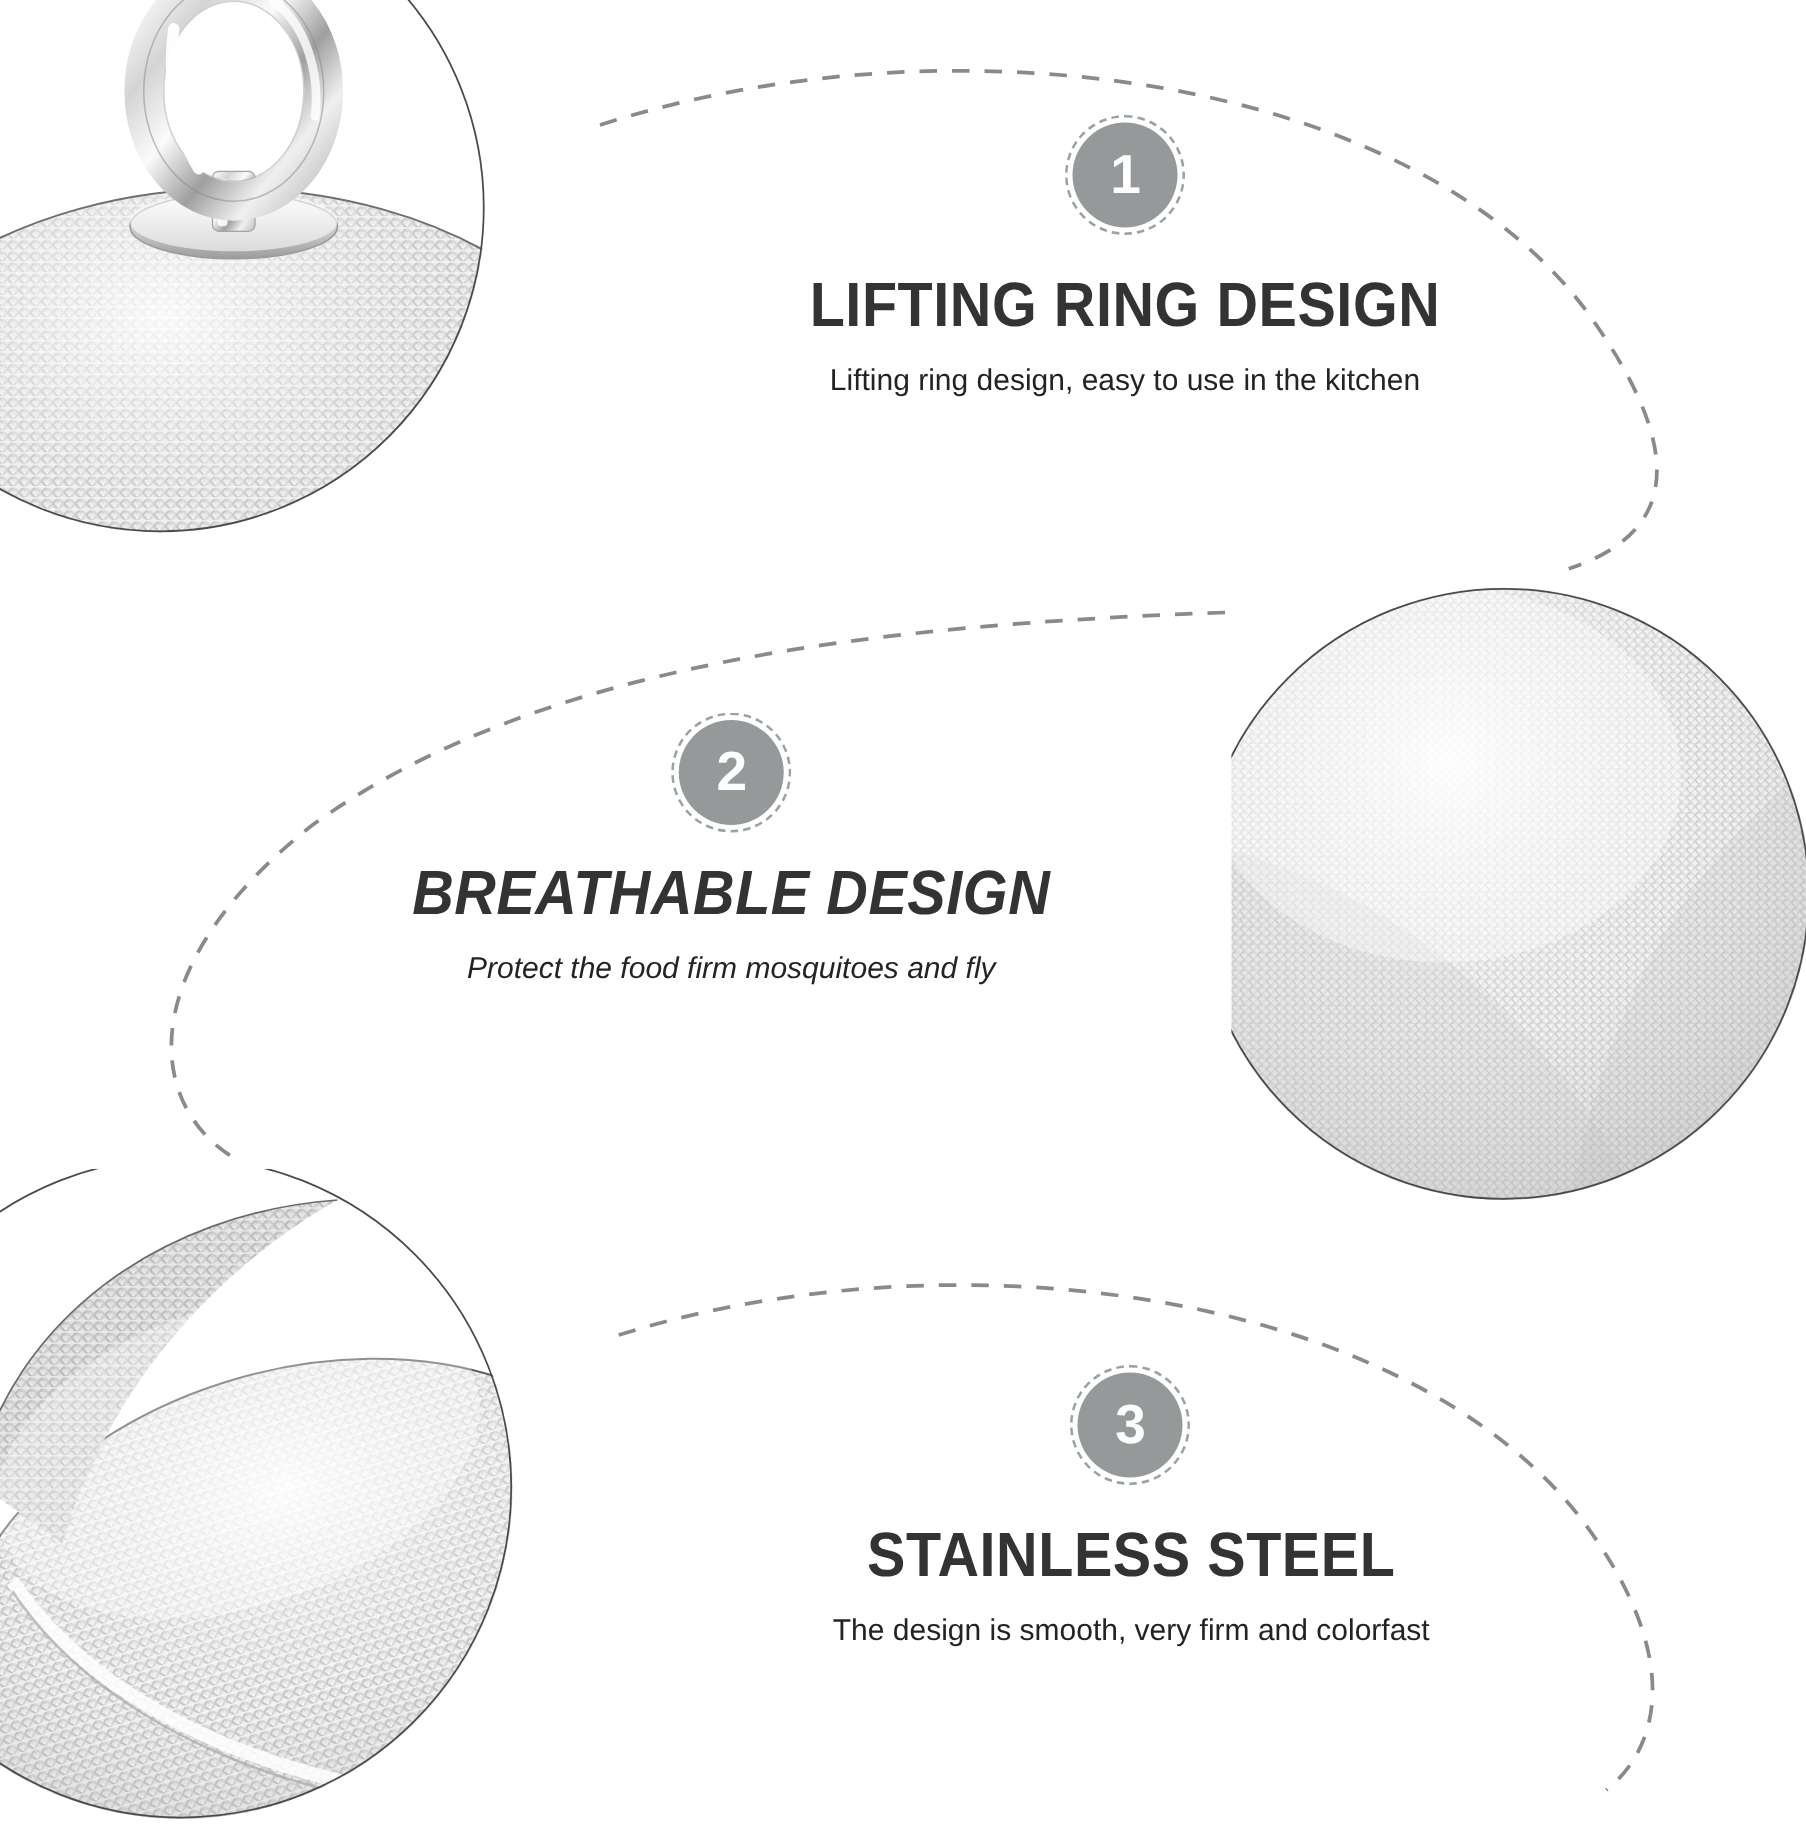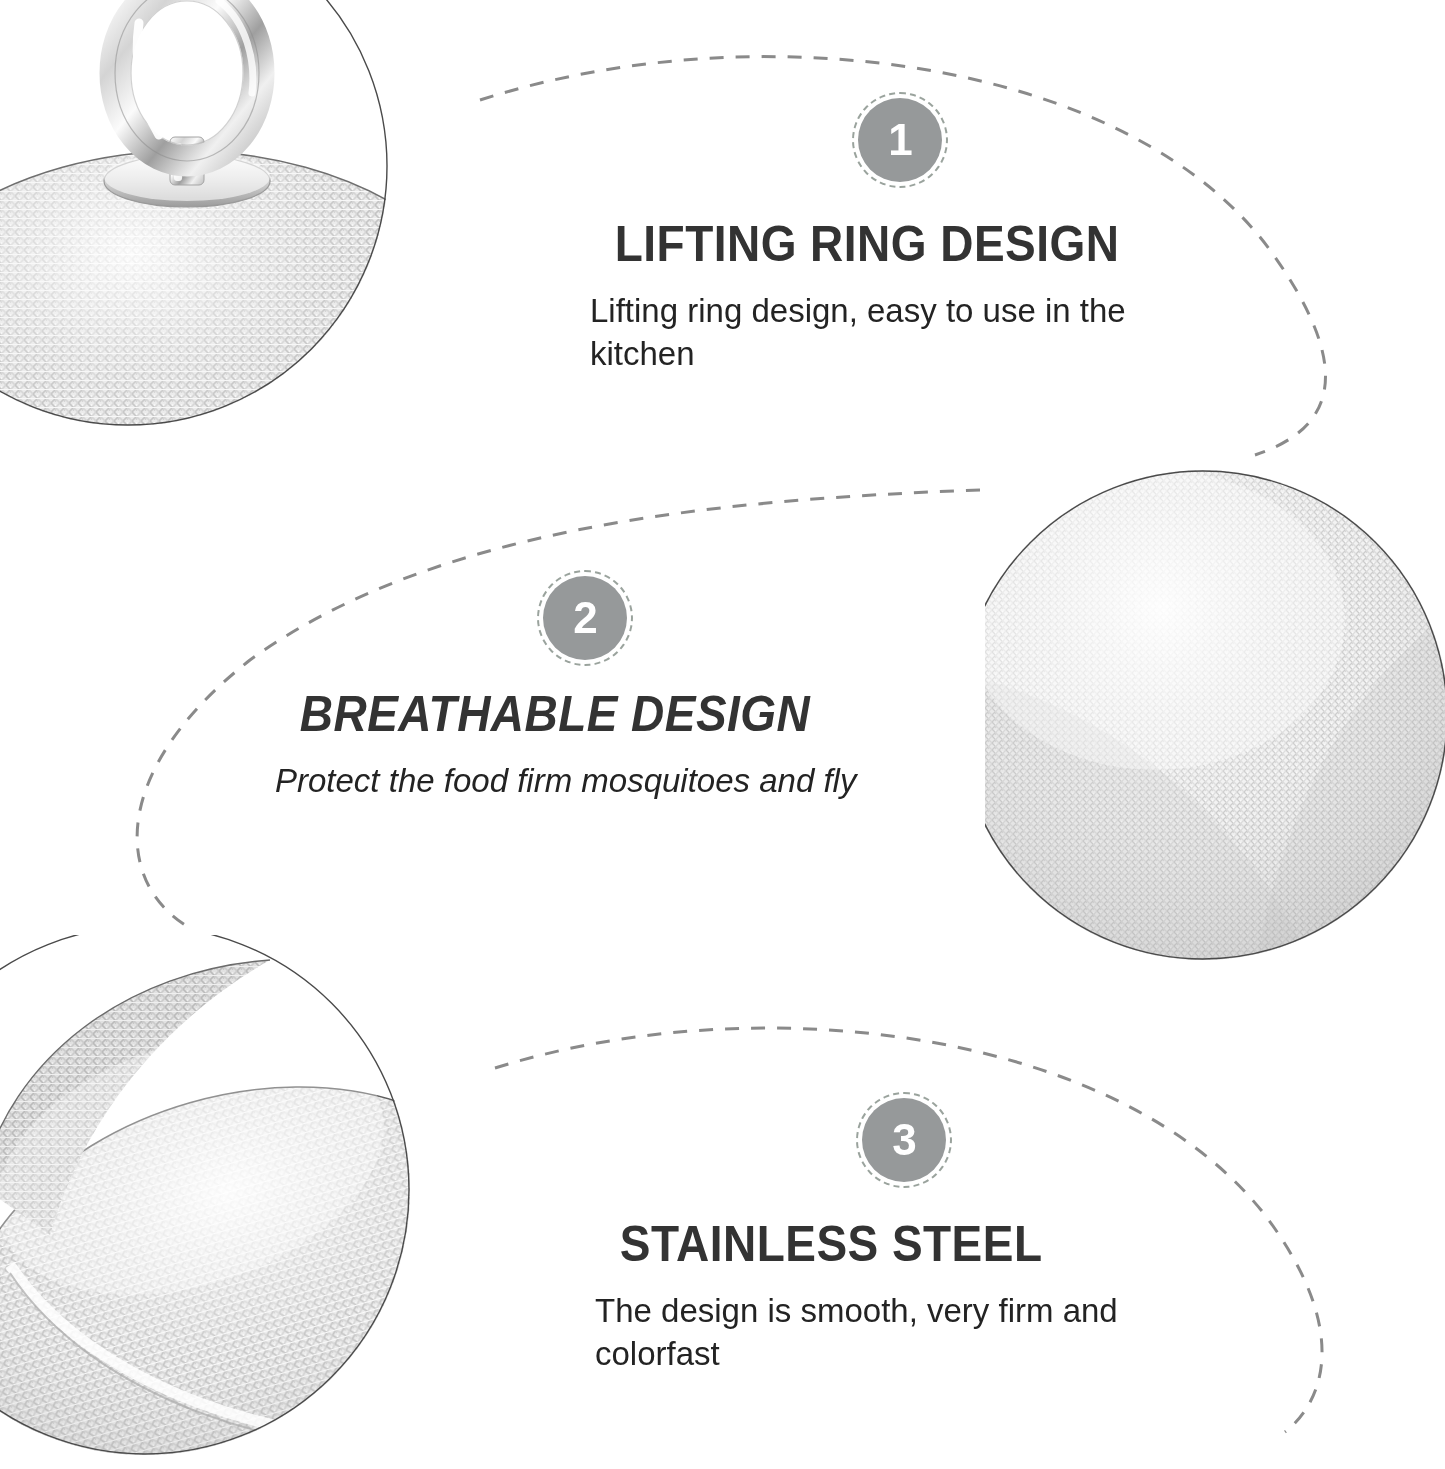--- a/index.html
+++ b/index.html
@@ -69,36 +69,37 @@
     font-weight: bold;
     line-height: 1;
     font-family: "Liberation Sans", sans-serif;
     letter-spacing: -1px;
     z-index: 2;
   }
 
   
   .block {
     position: absolute;
+    text-align: center;
   }
   .block .heading {
     color: #333333;
     font-weight: bold;
     font-size: 50px;
     line-height: 1.05;
     letter-spacing: 0.5px;
     font-family: "Liberation Sans Narrow", "Liberation Sans", sans-serif;
     transform: scaleX(0.92);
     transform-origin: center top;
     white-space: nowrap;
     margin: 0;
   }
   .block .body {
     color: #232323;
-    font-size: 33px;
+    font-size: 24px;
     line-height: 1.33;
     font-weight: normal;
     font-family: "Liberation Sans", sans-serif;
     margin: 18px 0 0 0;
   }
 </style>
 </head>
 <body>
 
 <div id="page">

